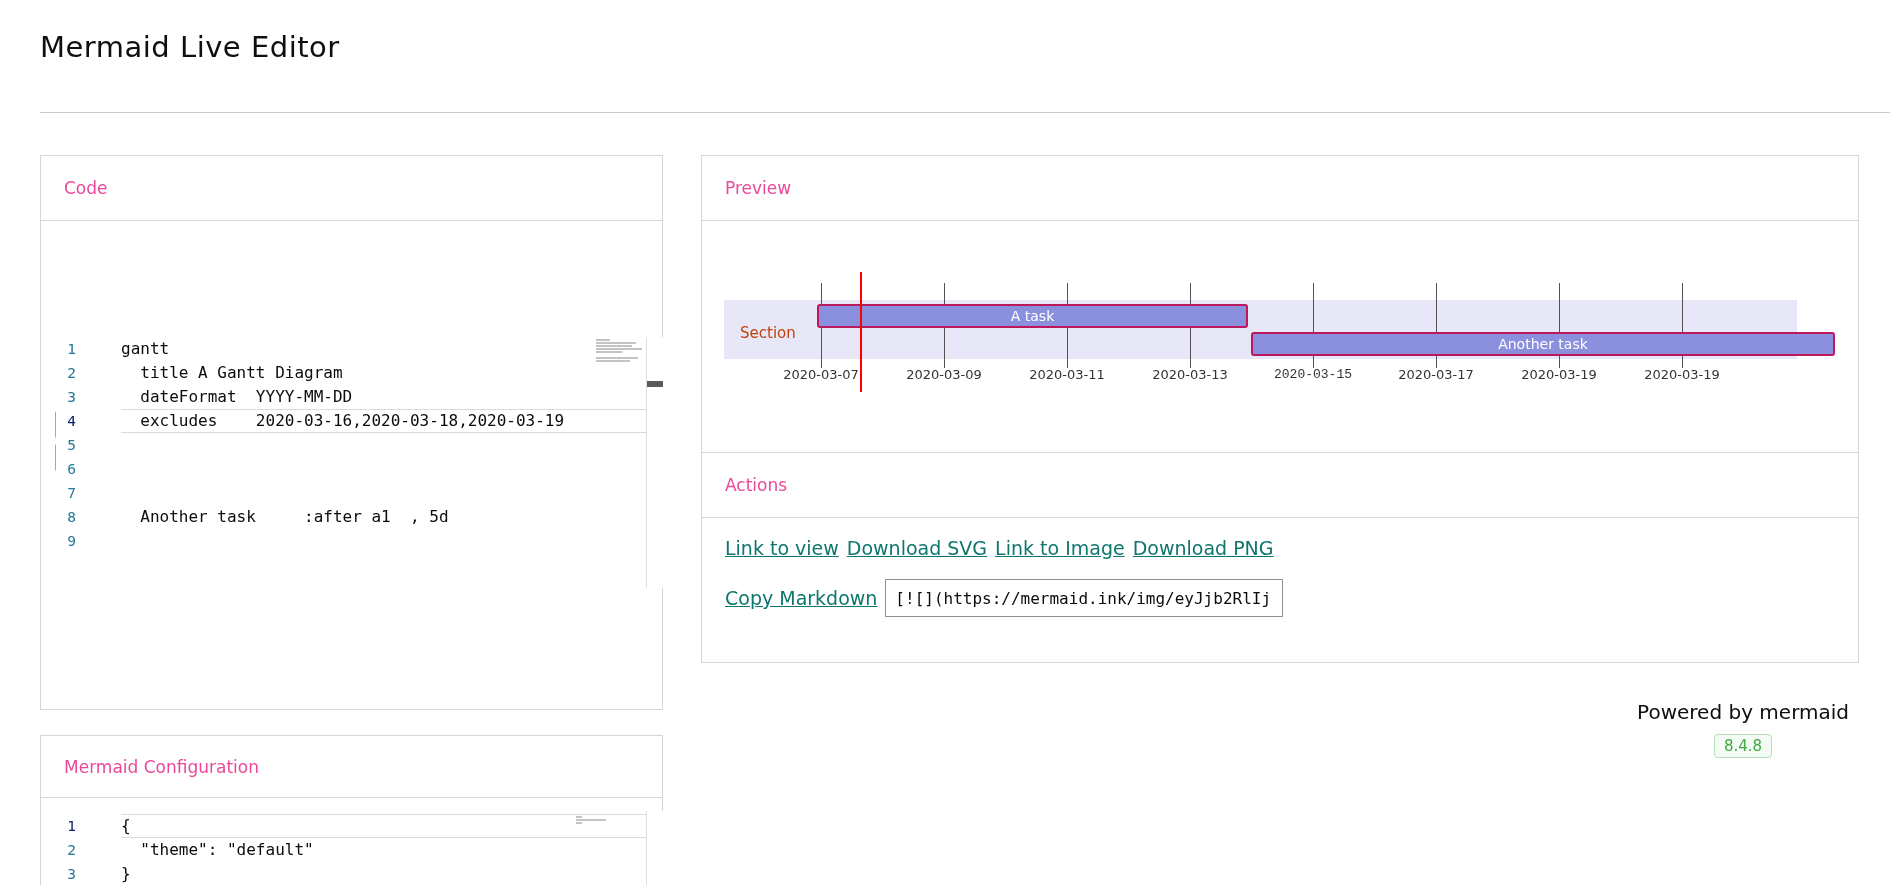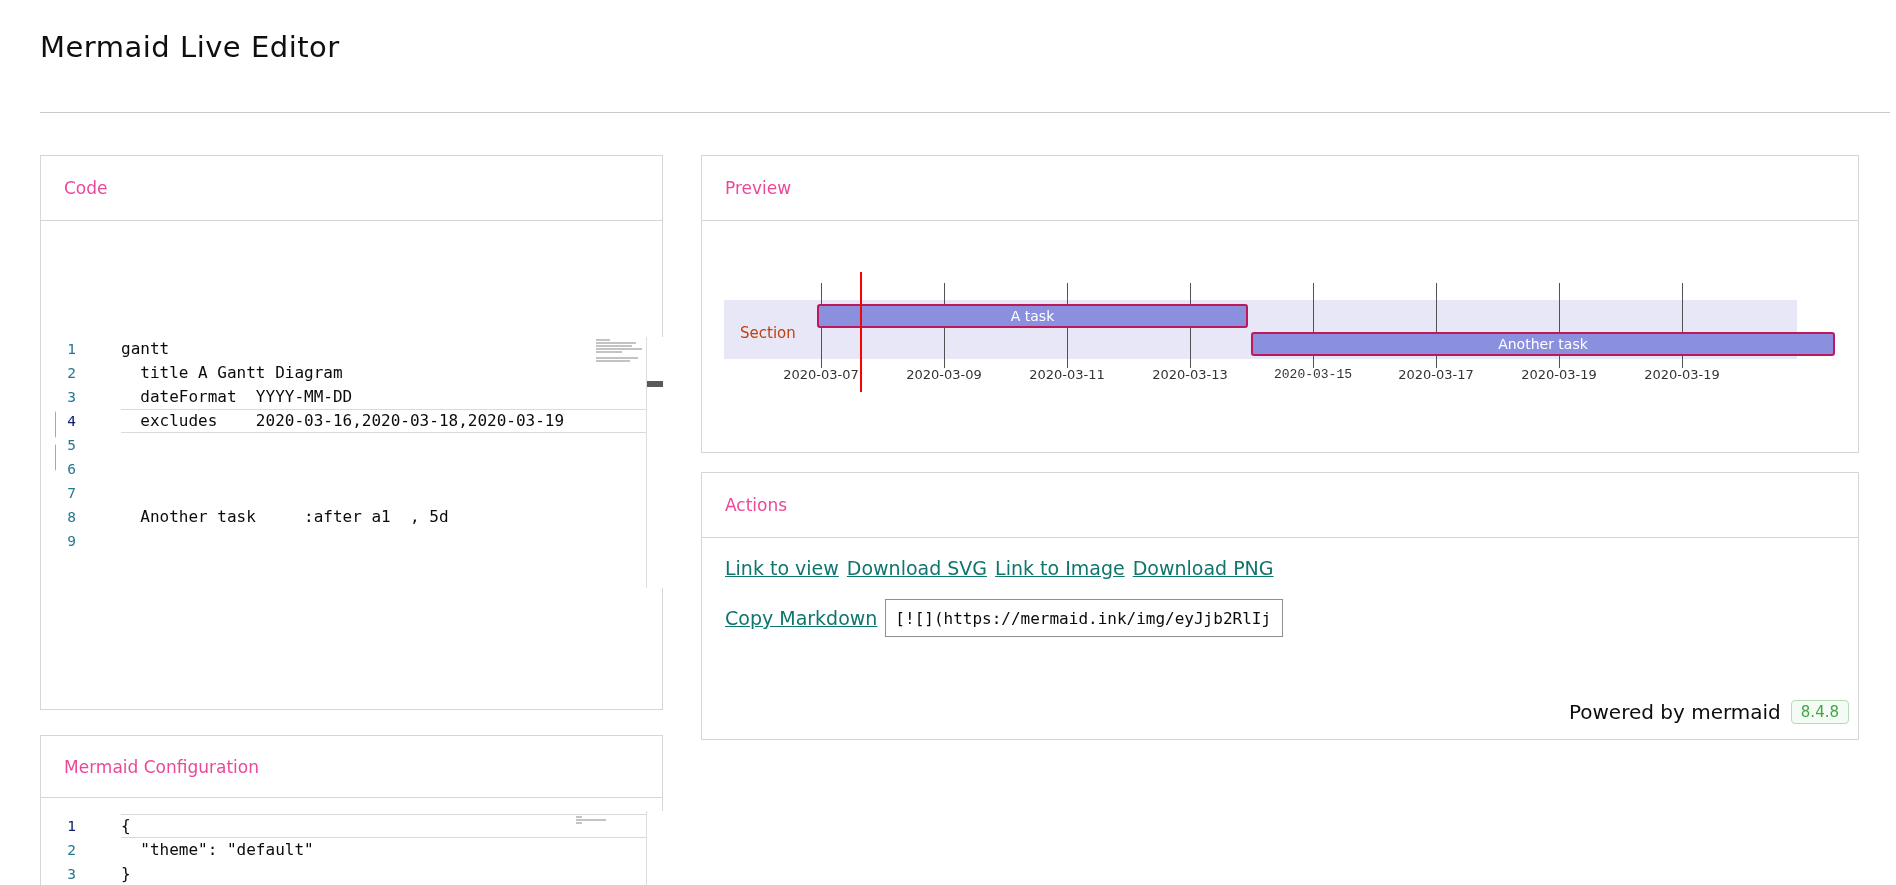--- a/index.html
+++ b/index.html
@@ -53,21 +53,21 @@
 
   
   .links-row { position:absolute; left:23px; top:84px; display:flex; gap:8px; }
   a.blue { color:#0f766e; text-decoration:underline; font-size:19px; cursor:pointer; }
   .copy-row { position:absolute; left:23px; top:126px; display:flex; align-items:center; gap:8px; }
   .md-input { width:398px; height:38px; border:1px solid #8f8f8f; background:#fff;
               font-family:"DejaVu Sans Mono", monospace; font-size:16px; color:#0b0b0b;
               padding:0 9px; }
 
   
-  .powered { position:absolute; top:700px; right:47px; display:flex; align-items:center; gap:10px; }
+  .powered { position:absolute; top:700px; right:47px; display:flex; align-items:center; gap:10px;flex-direction:column; }
   .powered-text { font-size:20px; color:#0d0d0d; }
   .version-badge { font-size:15px; color:#3fa845; background:#f4fbf4; border:1px solid #b5dcb7;
                    border-radius:4px; padding:2px 9px; }
 </style>
 </head>
 <body>
 
 <h1 class="page-title">Mermaid Live Editor</h1>
 <div class="rule"></div>
 
@@ -140,21 +140,21 @@
   <div class="g-date" style="left:119px;">2020-03-07</div>
   <div class="g-date" style="left:242px;">2020-03-09</div>
   <div class="g-date" style="left:365px;">2020-03-11</div>
   <div class="g-date" style="left:488px;">2020-03-13</div>
   <div class="g-date" style="left:611px;font-family:Liberation Mono, monospace;">2020-03-15</div>
   <div class="g-date" style="left:734px;">2020-03-17</div>
   <div class="g-date" style="left:857px;">2020-03-19</div>
   <div class="g-date" style="left:980px;">2020-03-19</div>
 </section>
 
-<section class="panel" style="left:701px; top:472px; width:1158px; height:268px;">
+<section class="panel" style="left:701px; top:452px; width:1158px; height:211px;">
   <div class="panel-header">Actions</div>
 
   <div class="links-row">
     <a class="blue">Link to view</a>
     <a class="blue">Download SVG</a>
     <a class="blue">Link to Image</a>
     <a class="blue">Download PNG</a>
   </div>
 
   <div class="copy-row">

